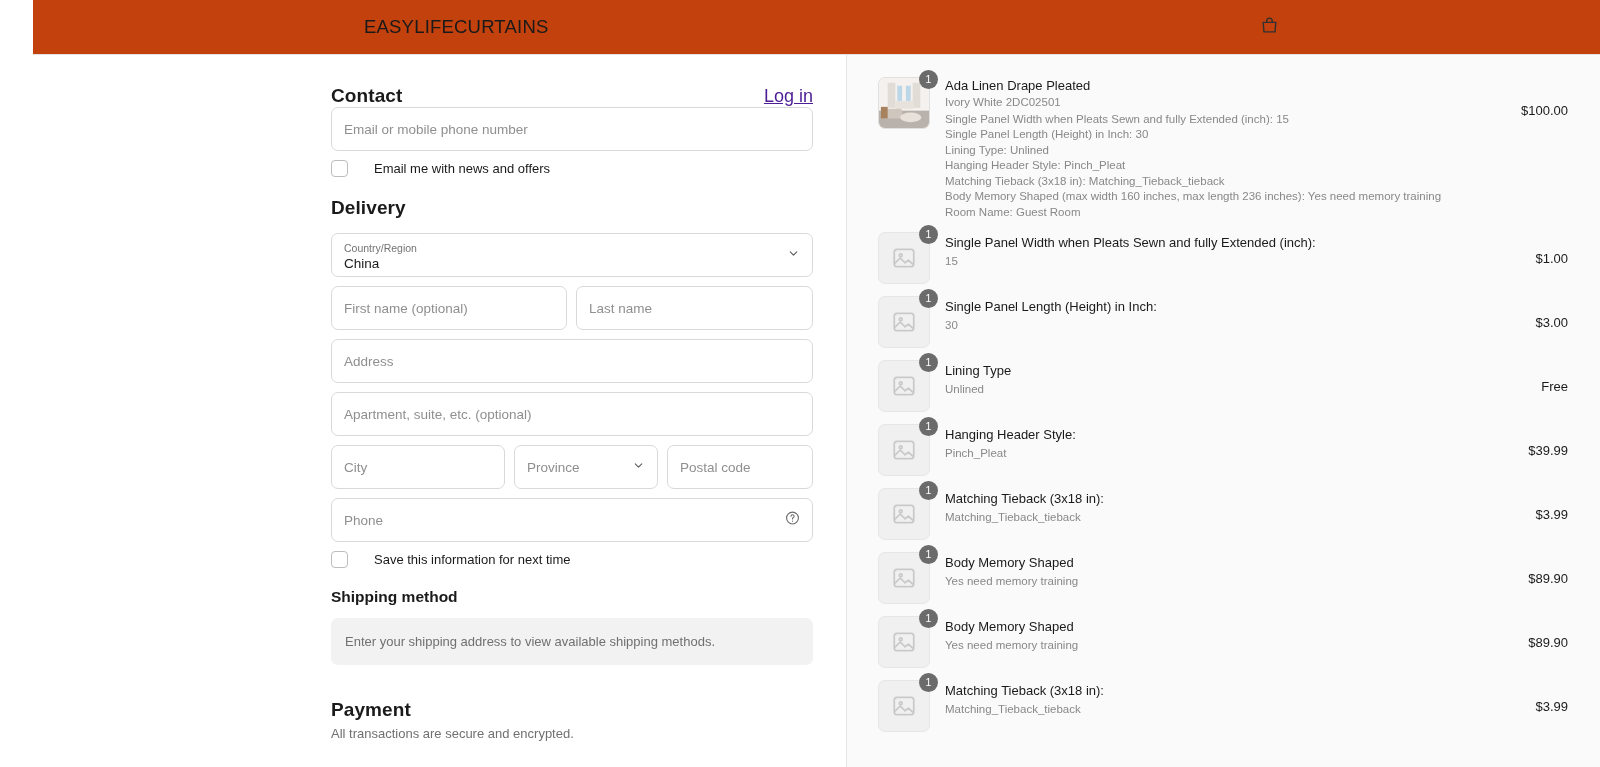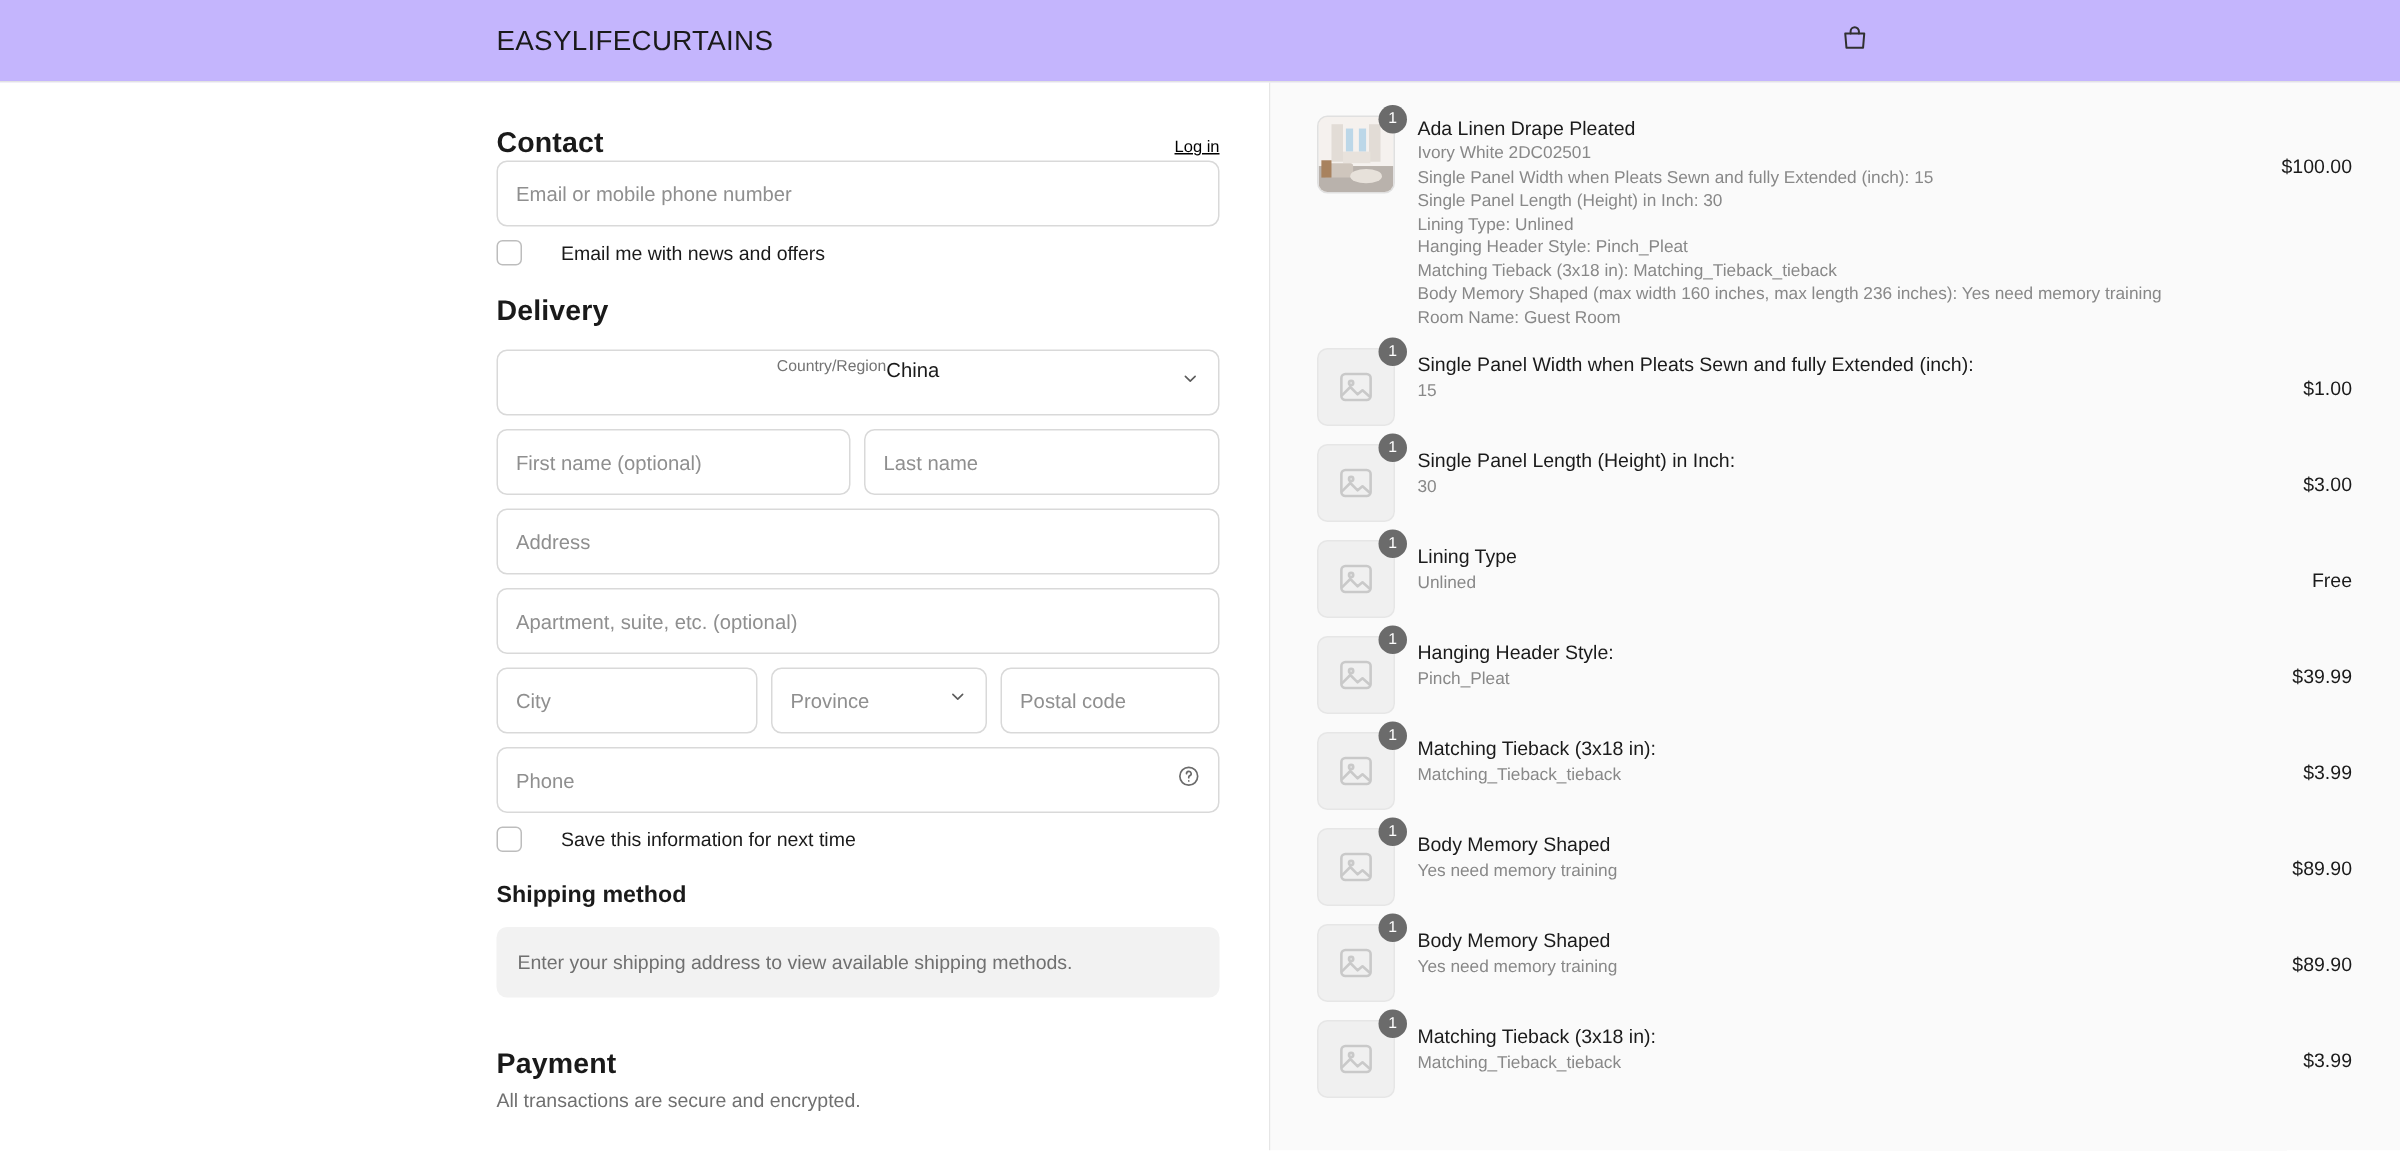--- a/index.html
+++ b/index.html
@@ -9,25 +9,26 @@
     overflow: hidden;
     background: #ffffff;
     font-family: "Liberation Sans", sans-serif;
     color: #333333;
     -webkit-font-smoothing: antialiased;
   }
 
   
   .site-header {
     height: 55px;
-    background: #c4b5fd;
+    background: #c2410c;
     border-bottom: 1px solid #e3e3e3;
     display: flex;
     align-items: center;
     position: relative;
+    margin-left: 33px;
   }
   .brand {
     position: absolute;
     left: 331px;
     font-size: 18.5px;
     letter-spacing: .2px;
     color: #1a1a1a;
     font-weight: 400;
   }
   .bag-btn {
@@ -79,22 +80,22 @@
     color: #1a1a1a;
     letter-spacing: .1px;
   }
   h3.sub-title {
     font-size: 15.5px;
     font-weight: 600;
     color: #1a1a1a;
     margin-bottom: 12px;
   }
   .login-link {
-    font-size: 11px;
-    color: #000000;
+    font-size: 18px;
+    color: #4c1d95;
     text-decoration: underline;
     cursor: pointer;
   }
   .field {
     position: relative;
     height: 44px;
     border: 1px solid #d9d9d9;
     border-radius: 7px;
     background: #fff;
     margin-bottom: 9px;
@@ -106,21 +107,21 @@
     border: none;
     outline: none;
     width: 100%;
     font-size: 13.5px;
     font-family: "Liberation Sans", sans-serif;
     color: #1a1a1a;
     background: transparent;
   }
   .field input::placeholder { color: #8f8f8f; }
   .field.select-field {
-    flex-direction: row;
+    flex-direction: column;
     align-items: flex-start;
     justify-content: center;
     padding-top: 4px;
   }
   .sel-label {
     font-size: 10.5px;
     color: #737373;
     line-height: 13px;
   }
   .sel-value {

